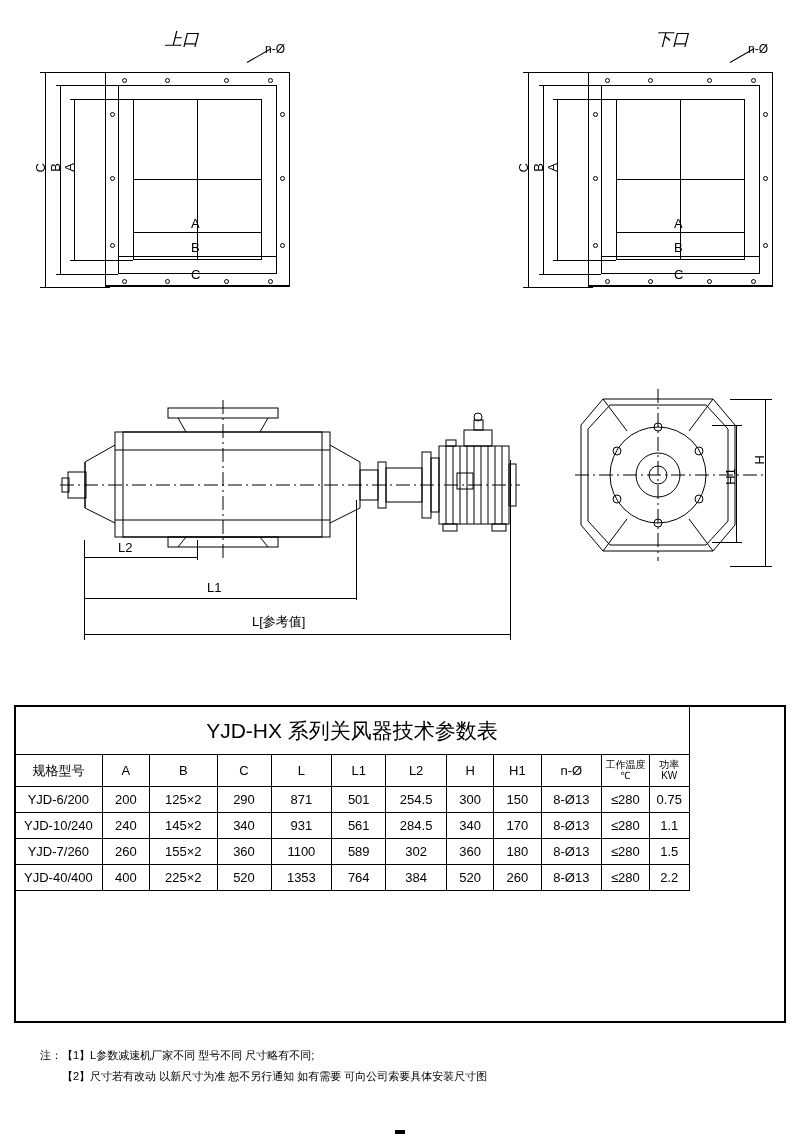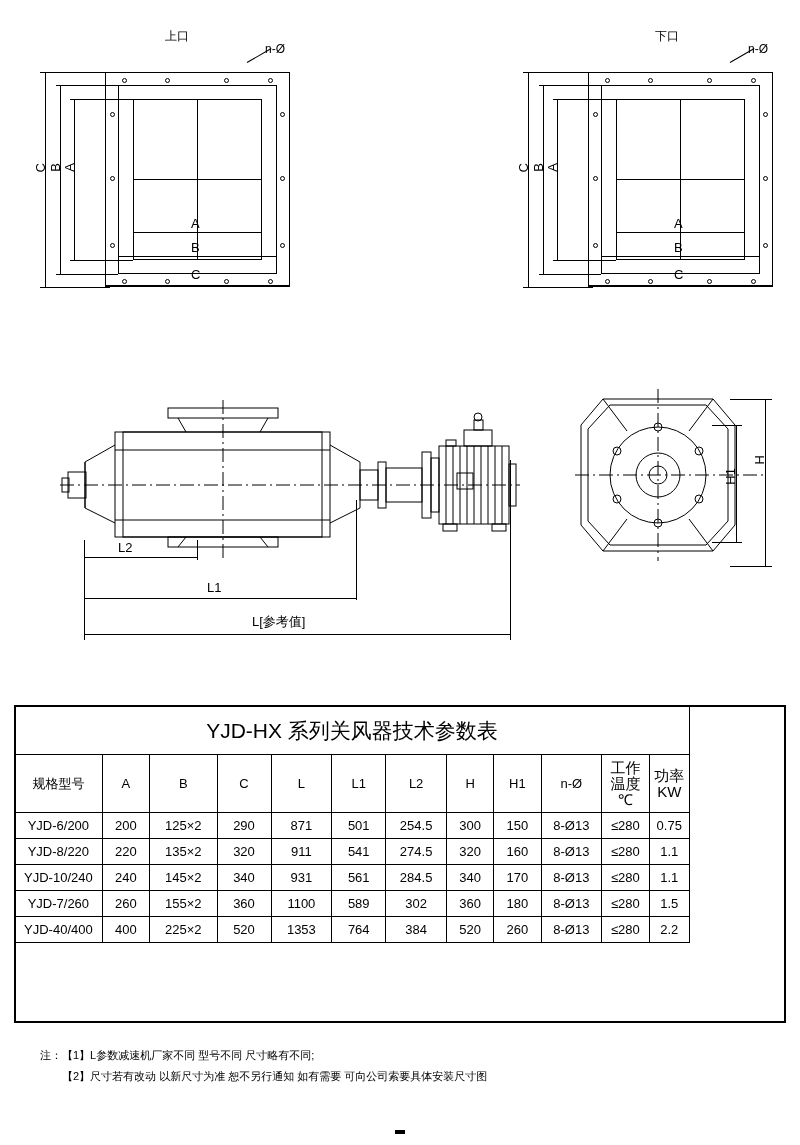--- a/index.html
+++ b/index.html
@@ -9,30 +9,30 @@
   
   .lbl{position:absolute;font-size:13px;white-space:nowrap;}
   .vert{writing-mode:vertical-rl;transform:rotate(180deg);}
   .ln{position:absolute;background:#000;}
   .hln{height:1px;}
   .vln{width:1px;}
   .box{position:absolute;border:1px solid #000;box-sizing:border-box;}
   .dot{position:absolute;border:1px solid #000;border-radius:50%;box-sizing:border-box;}
 
   
-  .view-title{position:absolute;font-size:12px;font-weight:normal;}
+  .view-title{position:absolute;font-size:17px;font-weight:normal;font-style:italic;}
 
   
   .tablewrap{position:absolute;left:14px;top:705px;width:676px;}
   table{border-collapse:collapse;width:100%;}
   table, th, td{border:1px solid #000;}
   .tbl-title{font-size:21px;text-align:center;padding:11px 0 9px;border:1px solid #000;border-bottom:none;}
   th,td{text-align:center;font-size:13px;padding:5px 2px;}
   th{font-weight:normal;font-size:13px;}
-  th.small{font-size:15px;line-height:1.05;}
+  th.small{font-size:10px;line-height:1.05;}
   .notes{position:absolute;left:40px;top:1045px;font-size:11px;line-height:1.9;}
   .note2{margin-left:22px;}
   .outer-frame{position:absolute;left:14px;top:705px;width:772px;height:318px;border:2px solid #000;box-sizing:border-box;}
   .footmark{position:absolute;left:395px;top:1130px;width:10px;height:4px;background:#000;}
 </style>
 </head>
 <body>
 
 <div class="page">
 
@@ -266,34 +266,20 @@
           <td>871</td>
           <td>501</td>
           <td>254.5</td>
           <td>300</td>
           <td>150</td>
           <td>8-Ø13</td>
           <td>≤280</td>
           <td>0.75</td>
         </tr>
         <tr>
-          <td>YJD-8/220</td>
-          <td>220</td>
-          <td>135×2</td>
-          <td>320</td>
-          <td>911</td>
-          <td>541</td>
-          <td>274.5</td>
-          <td>320</td>
-          <td>160</td>
-          <td>8-Ø13</td>
-          <td>≤280</td>
-          <td>1.1</td>
-        </tr>
-        <tr>
           <td>YJD-10/240</td>
           <td>240</td>
           <td>145×2</td>
           <td>340</td>
           <td>931</td>
           <td>561</td>
           <td>284.5</td>
           <td>340</td>
           <td>170</td>
           <td>8-Ø13</td>

